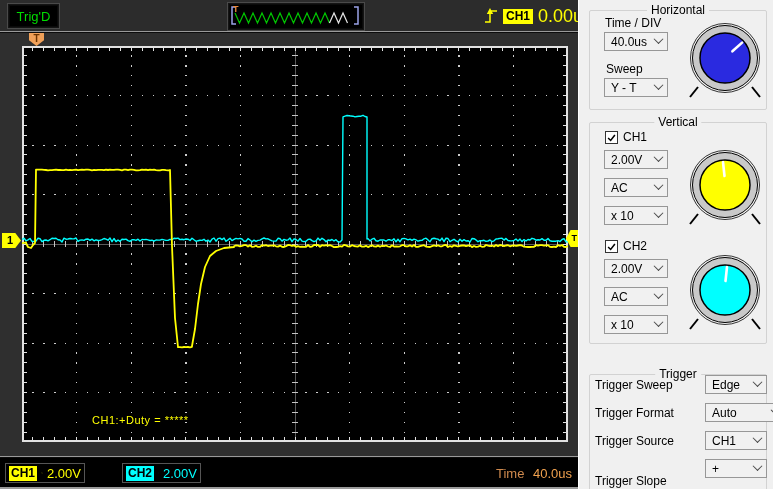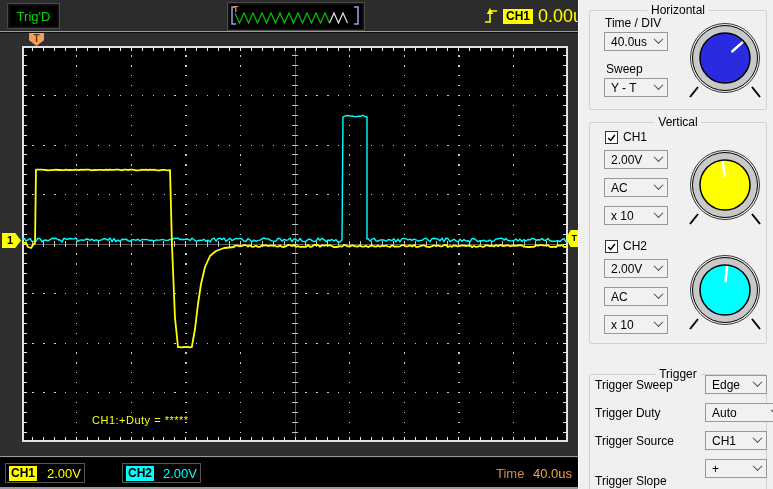--- a/index.html
+++ b/index.html
@@ -1088,21 +1088,21 @@
     </svg>
 
     <div class="group gb-t">
       <span class="legend">Trigger</span>
     </div>
     <span class="plabel" style="left:16px;top:378px;">Trigger Sweep</span>
     <div class="combo" style="left:126px;top:375px;width:62px;">
       <span class="cval">Edge</span>
       <i class="chev"></i>
     </div>
-    <span class="plabel" style="left:16px;top:406px;">Trigger Duty</span>
+    <span class="plabel" style="left:16px;top:406px;">Trigger Format</span>
     <div class="combo" style="left:126px;top:403px;width:80px;">
       <span class="cval">Auto</span>
       <i class="chev"></i>
     </div>
     <span class="plabel" style="left:16px;top:434px;">Trigger Source</span>
     <div class="combo" style="left:126px;top:431px;width:62px;">
       <span class="cval">CH1</span>
       <i class="chev"></i>
     </div>
     <span class="plabel" style="left:16px;top:474px;">Trigger Slope</span>

